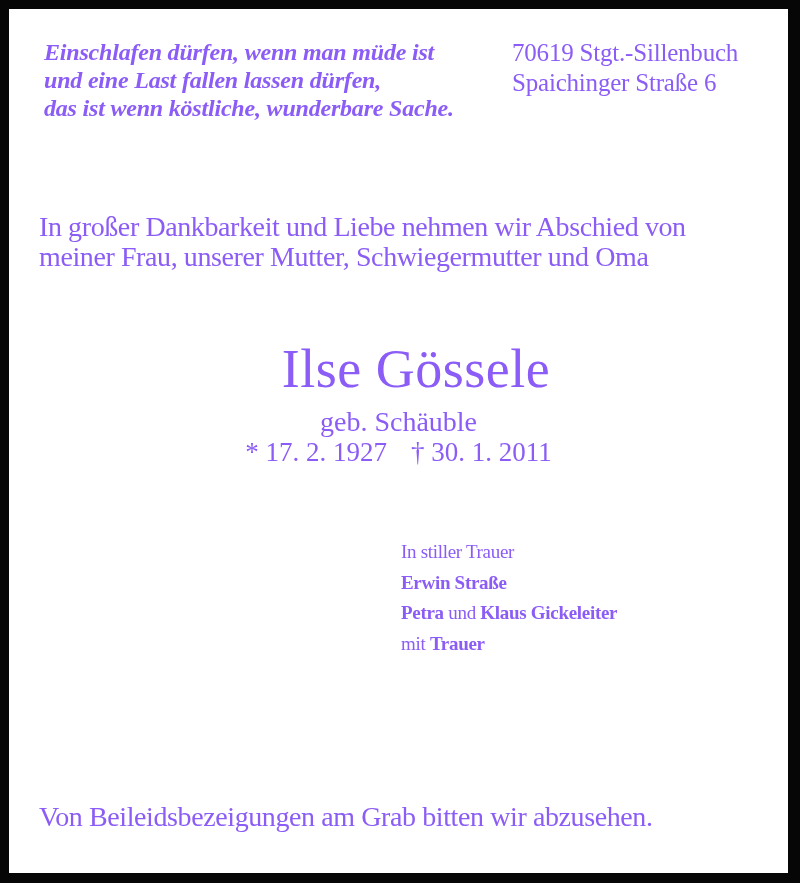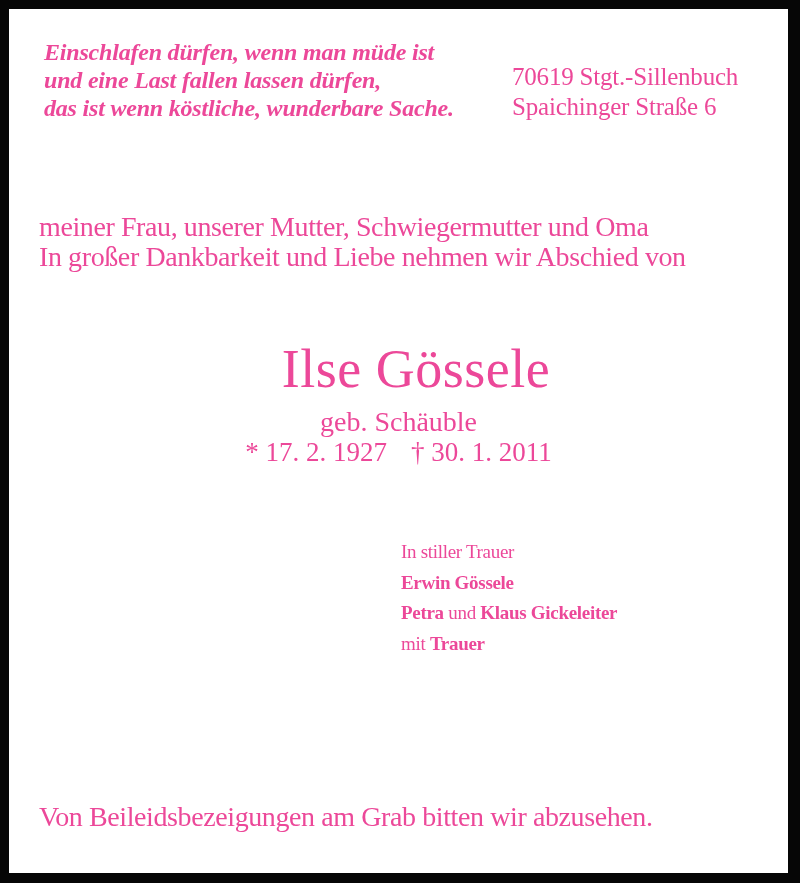--- a/index.html
+++ b/index.html
@@ -7,38 +7,37 @@
     position: relative;
     width: 800px;
     height: 883px;
     box-sizing: border-box;
     background: #ffffff;
     border-style: solid;
     border-color: #060606;
     border-width: 9px 12px 10px 9px;
     overflow: hidden;
     font-family: "Liberation Serif", "DejaVu Serif", serif;
-    color: #ec4899;
+    color: #8b5cf6;
   }
   .abs { position: absolute; white-space: nowrap; }
 
   .quote {
     left: 35px; top: 29px;
     font-size: 24px;
     line-height: 28px;
     font-style: italic;
     font-weight: bold;
     letter-spacing: -0.2px;
   }
   .address {
     left: 503px; top: 29px;
     font-size: 25px;
     line-height: 30px;
     letter-spacing: -0.2px;
-    margin-top: 24px;
   }
   .intro {
     left: 30px; top: 203px;
     font-size: 28px;
     line-height: 30px;
     letter-spacing: -0.4px;
   }
   .name {
     left: 0; right: 0; top: 332px;
     text-align: center;
@@ -91,36 +90,36 @@
       <div>und eine Last fallen lassen dürfen,</div>
       <div>das ist wenn köstliche, wunderbare Sache.</div>
     </div>
 
   <div class="abs address">
       <div>70619 Stgt.-Sillenbuch</div>
       <div>Spaichinger Straße 6</div>
     </div>
 
   <div class="abs intro">
+      <div>In großer Dankbarkeit und Liebe nehmen wir Abschied von</div>
       <div>meiner Frau, unserer Mutter, Schwiegermutter und Oma</div>
-      <div>In großer Dankbarkeit und Liebe nehmen wir Abschied von</div>
     </div>
 
   <div class="abs name">Ilse Gössele</div>
 
   <div class="abs maiden">geb. Schäuble</div>
 
   <div class="abs dates">
     <span>* 17. 2. 1927</span>
     <span>† 30. 1. 2011</span>
   </div>
 
   <div class="abs mourners">
       <div><span>In stiller Trauer</span></div>
-      <div><b>Erwin Gössele</b></div>
+      <div><b>Erwin Straße</b></div>
       <div><b>Petra</b><span> und </span><b>Klaus Gickeleiter</b></div>
       <div><span>mit </span><b>Trauer</b></div>
     </div>
 
 
   <div class="abs note">Von Beileidsbezeigungen am Grab bitten wir abzusehen.</div>
 
 </div>
 
 </body></html>

